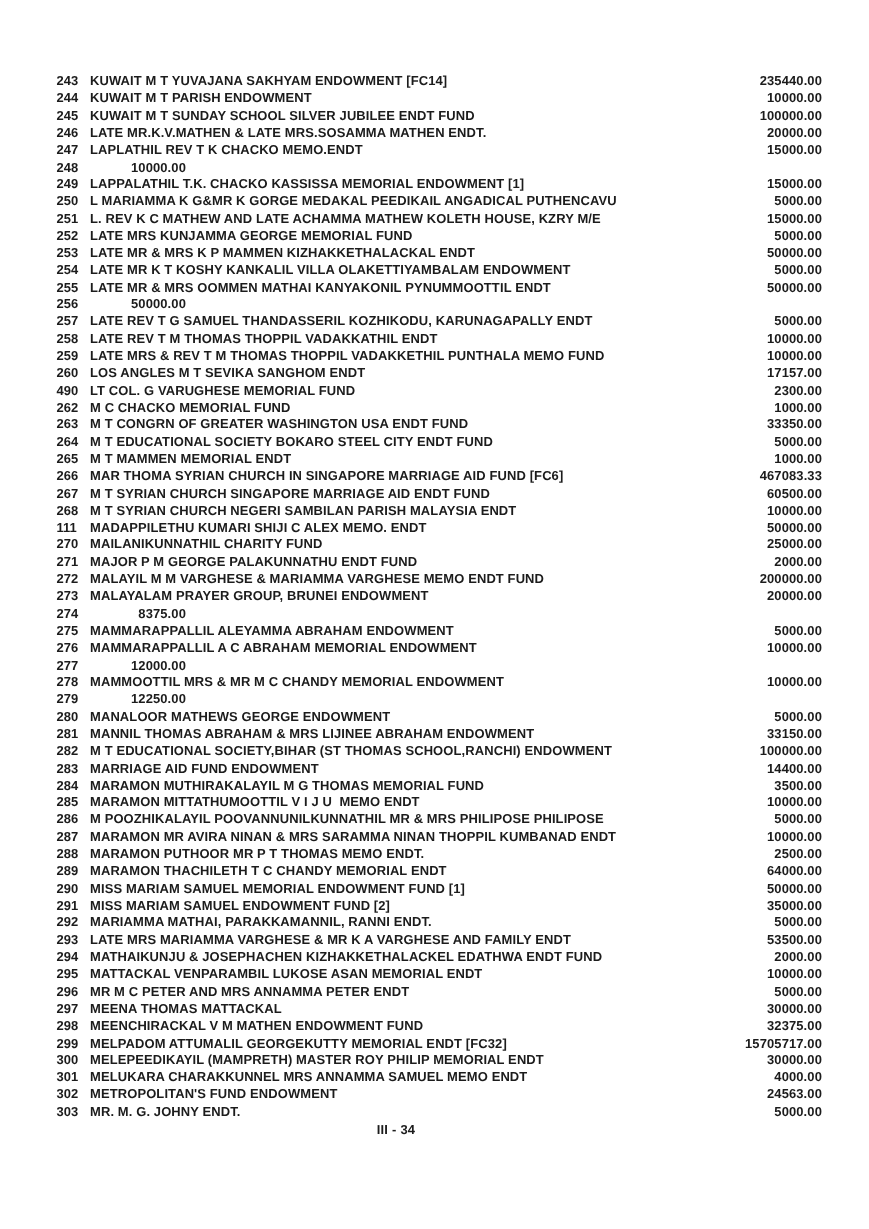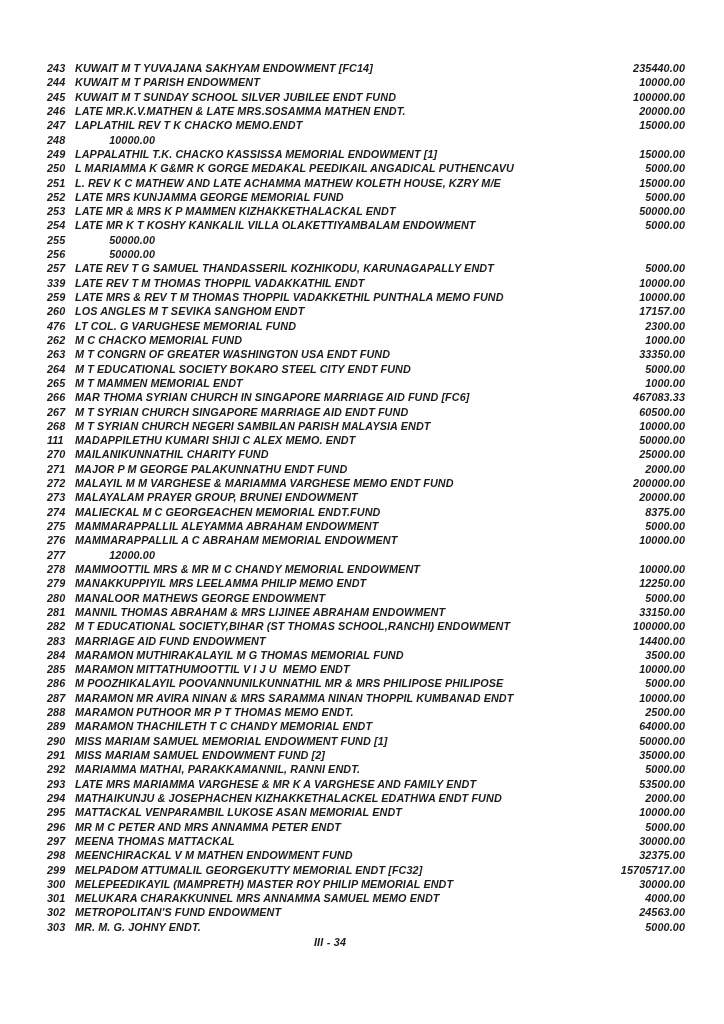--- a/index.html
+++ b/index.html
@@ -12,21 +12,20 @@
     height: 1024px;
     overflow: hidden;
     font-family: "Liberation Sans", sans-serif;
   }
   .page {
     position: relative;
     width: 724px;
     height: 1024px;
     background: #ffffff;
     box-sizing: border-box;
-    font-style: italic;
   }
   .content {
     position: absolute;
     top: 61px;
     left: 47px;
     width: 638px;
   }
   .row {
     display: flex;
     align-items: baseline;
@@ -141,53 +140,54 @@
       </div>
       <div class="row">
         <span class="cell-no">254</span>
         <span class="cell-gap"></span>
         <span class="cell-name">LATE MR K T KOSHY KANKALIL VILLA OLAKETTIYAMBALAM ENDOWMENT</span>
         <span class="cell-amount">5000.00</span>
       </div>
       <div class="row">
         <span class="cell-no">255</span>
         <span class="cell-gap"></span>
+        <span class="cell-name">LATE MR &amp; MRS OOMMEN MATHAI KANYAKONIL PYNUMMOOTTIL ENDT</span>
         <span class="cell-amount">50000.00</span>
       </div>
       <div class="row">
         <span class="cell-no">256</span>
         <span class="cell-gap"></span>
         <span class="cell-amount">50000.00</span>
       </div>
       <div class="row">
         <span class="cell-no">257</span>
         <span class="cell-gap"></span>
         <span class="cell-name">LATE REV T G SAMUEL THANDASSERIL KOZHIKODU, KARUNAGAPALLY ENDT</span>
         <span class="cell-amount">5000.00</span>
       </div>
       <div class="row">
-        <span class="cell-no">339</span>
+        <span class="cell-no">258</span>
         <span class="cell-gap"></span>
         <span class="cell-name">LATE REV T M THOMAS THOPPIL VADAKKATHIL ENDT</span>
         <span class="cell-amount">10000.00</span>
       </div>
       <div class="row">
         <span class="cell-no">259</span>
         <span class="cell-gap"></span>
         <span class="cell-name">LATE MRS &amp; REV T M THOMAS THOPPIL VADAKKETHIL PUNTHALA MEMO FUND</span>
         <span class="cell-amount">10000.00</span>
       </div>
       <div class="row">
         <span class="cell-no">260</span>
         <span class="cell-gap"></span>
         <span class="cell-name">LOS ANGLES M T SEVIKA SANGHOM ENDT</span>
         <span class="cell-amount">17157.00</span>
       </div>
       <div class="row">
-        <span class="cell-no">476</span>
+        <span class="cell-no">490</span>
         <span class="cell-gap"></span>
         <span class="cell-name">LT COL. G VARUGHESE MEMORIAL FUND</span>
         <span class="cell-amount">2300.00</span>
       </div>
       <div class="row">
         <span class="cell-no">262</span>
         <span class="cell-gap"></span>
         <span class="cell-name">M C CHACKO MEMORIAL FUND</span>
         <span class="cell-amount">1000.00</span>
       </div>
@@ -253,21 +253,20 @@
       </div>
       <div class="row">
         <span class="cell-no">273</span>
         <span class="cell-gap"></span>
         <span class="cell-name">MALAYALAM PRAYER GROUP, BRUNEI ENDOWMENT</span>
         <span class="cell-amount">20000.00</span>
       </div>
       <div class="row">
         <span class="cell-no">274</span>
         <span class="cell-gap"></span>
-        <span class="cell-name">MALIECKAL M C GEORGEACHEN MEMORIAL ENDT.FUND</span>
         <span class="cell-amount">8375.00</span>
       </div>
       <div class="row">
         <span class="cell-no">275</span>
         <span class="cell-gap"></span>
         <span class="cell-name">MAMMARAPPALLIL ALEYAMMA ABRAHAM ENDOWMENT</span>
         <span class="cell-amount">5000.00</span>
       </div>
       <div class="row">
         <span class="cell-no">276</span>
@@ -282,21 +281,20 @@
       </div>
       <div class="row">
         <span class="cell-no">278</span>
         <span class="cell-gap"></span>
         <span class="cell-name">MAMMOOTTIL MRS &amp; MR M C CHANDY MEMORIAL ENDOWMENT</span>
         <span class="cell-amount">10000.00</span>
       </div>
       <div class="row">
         <span class="cell-no">279</span>
         <span class="cell-gap"></span>
-        <span class="cell-name">MANAKKUPPIYIL MRS LEELAMMA PHILIP MEMO ENDT</span>
         <span class="cell-amount">12250.00</span>
       </div>
       <div class="row">
         <span class="cell-no">280</span>
         <span class="cell-gap"></span>
         <span class="cell-name">MANALOOR MATHEWS GEORGE ENDOWMENT</span>
         <span class="cell-amount">5000.00</span>
       </div>
       <div class="row">
         <span class="cell-no">281</span>

